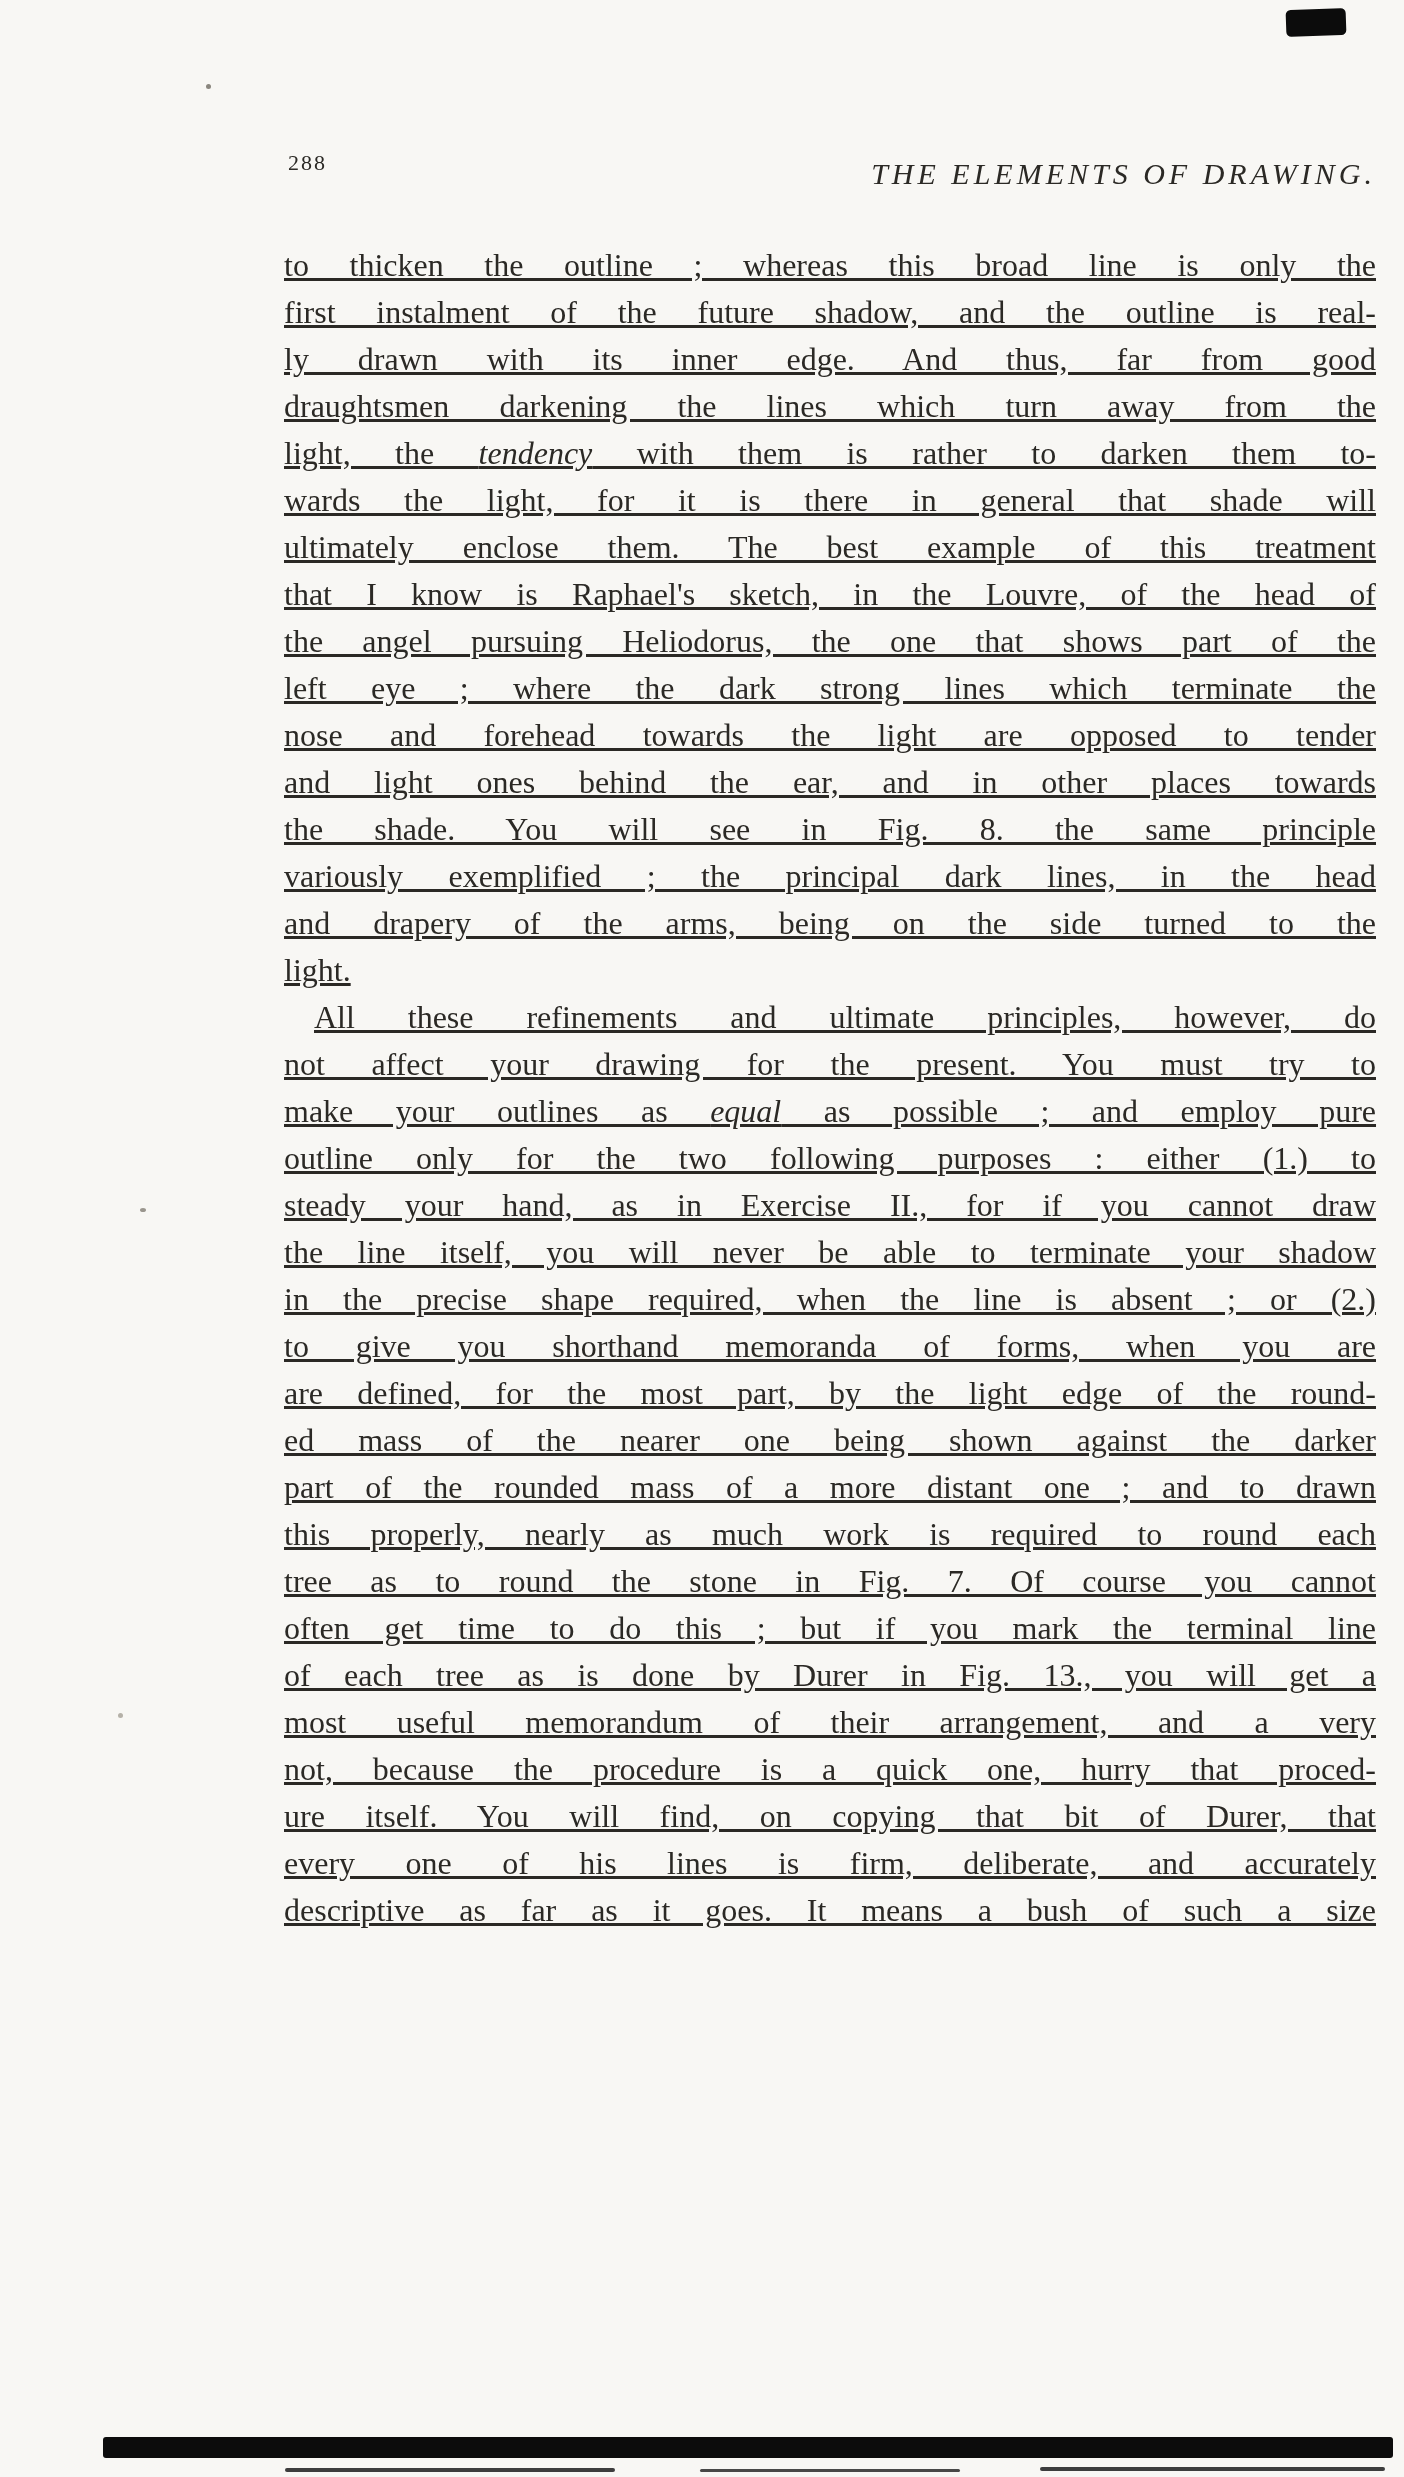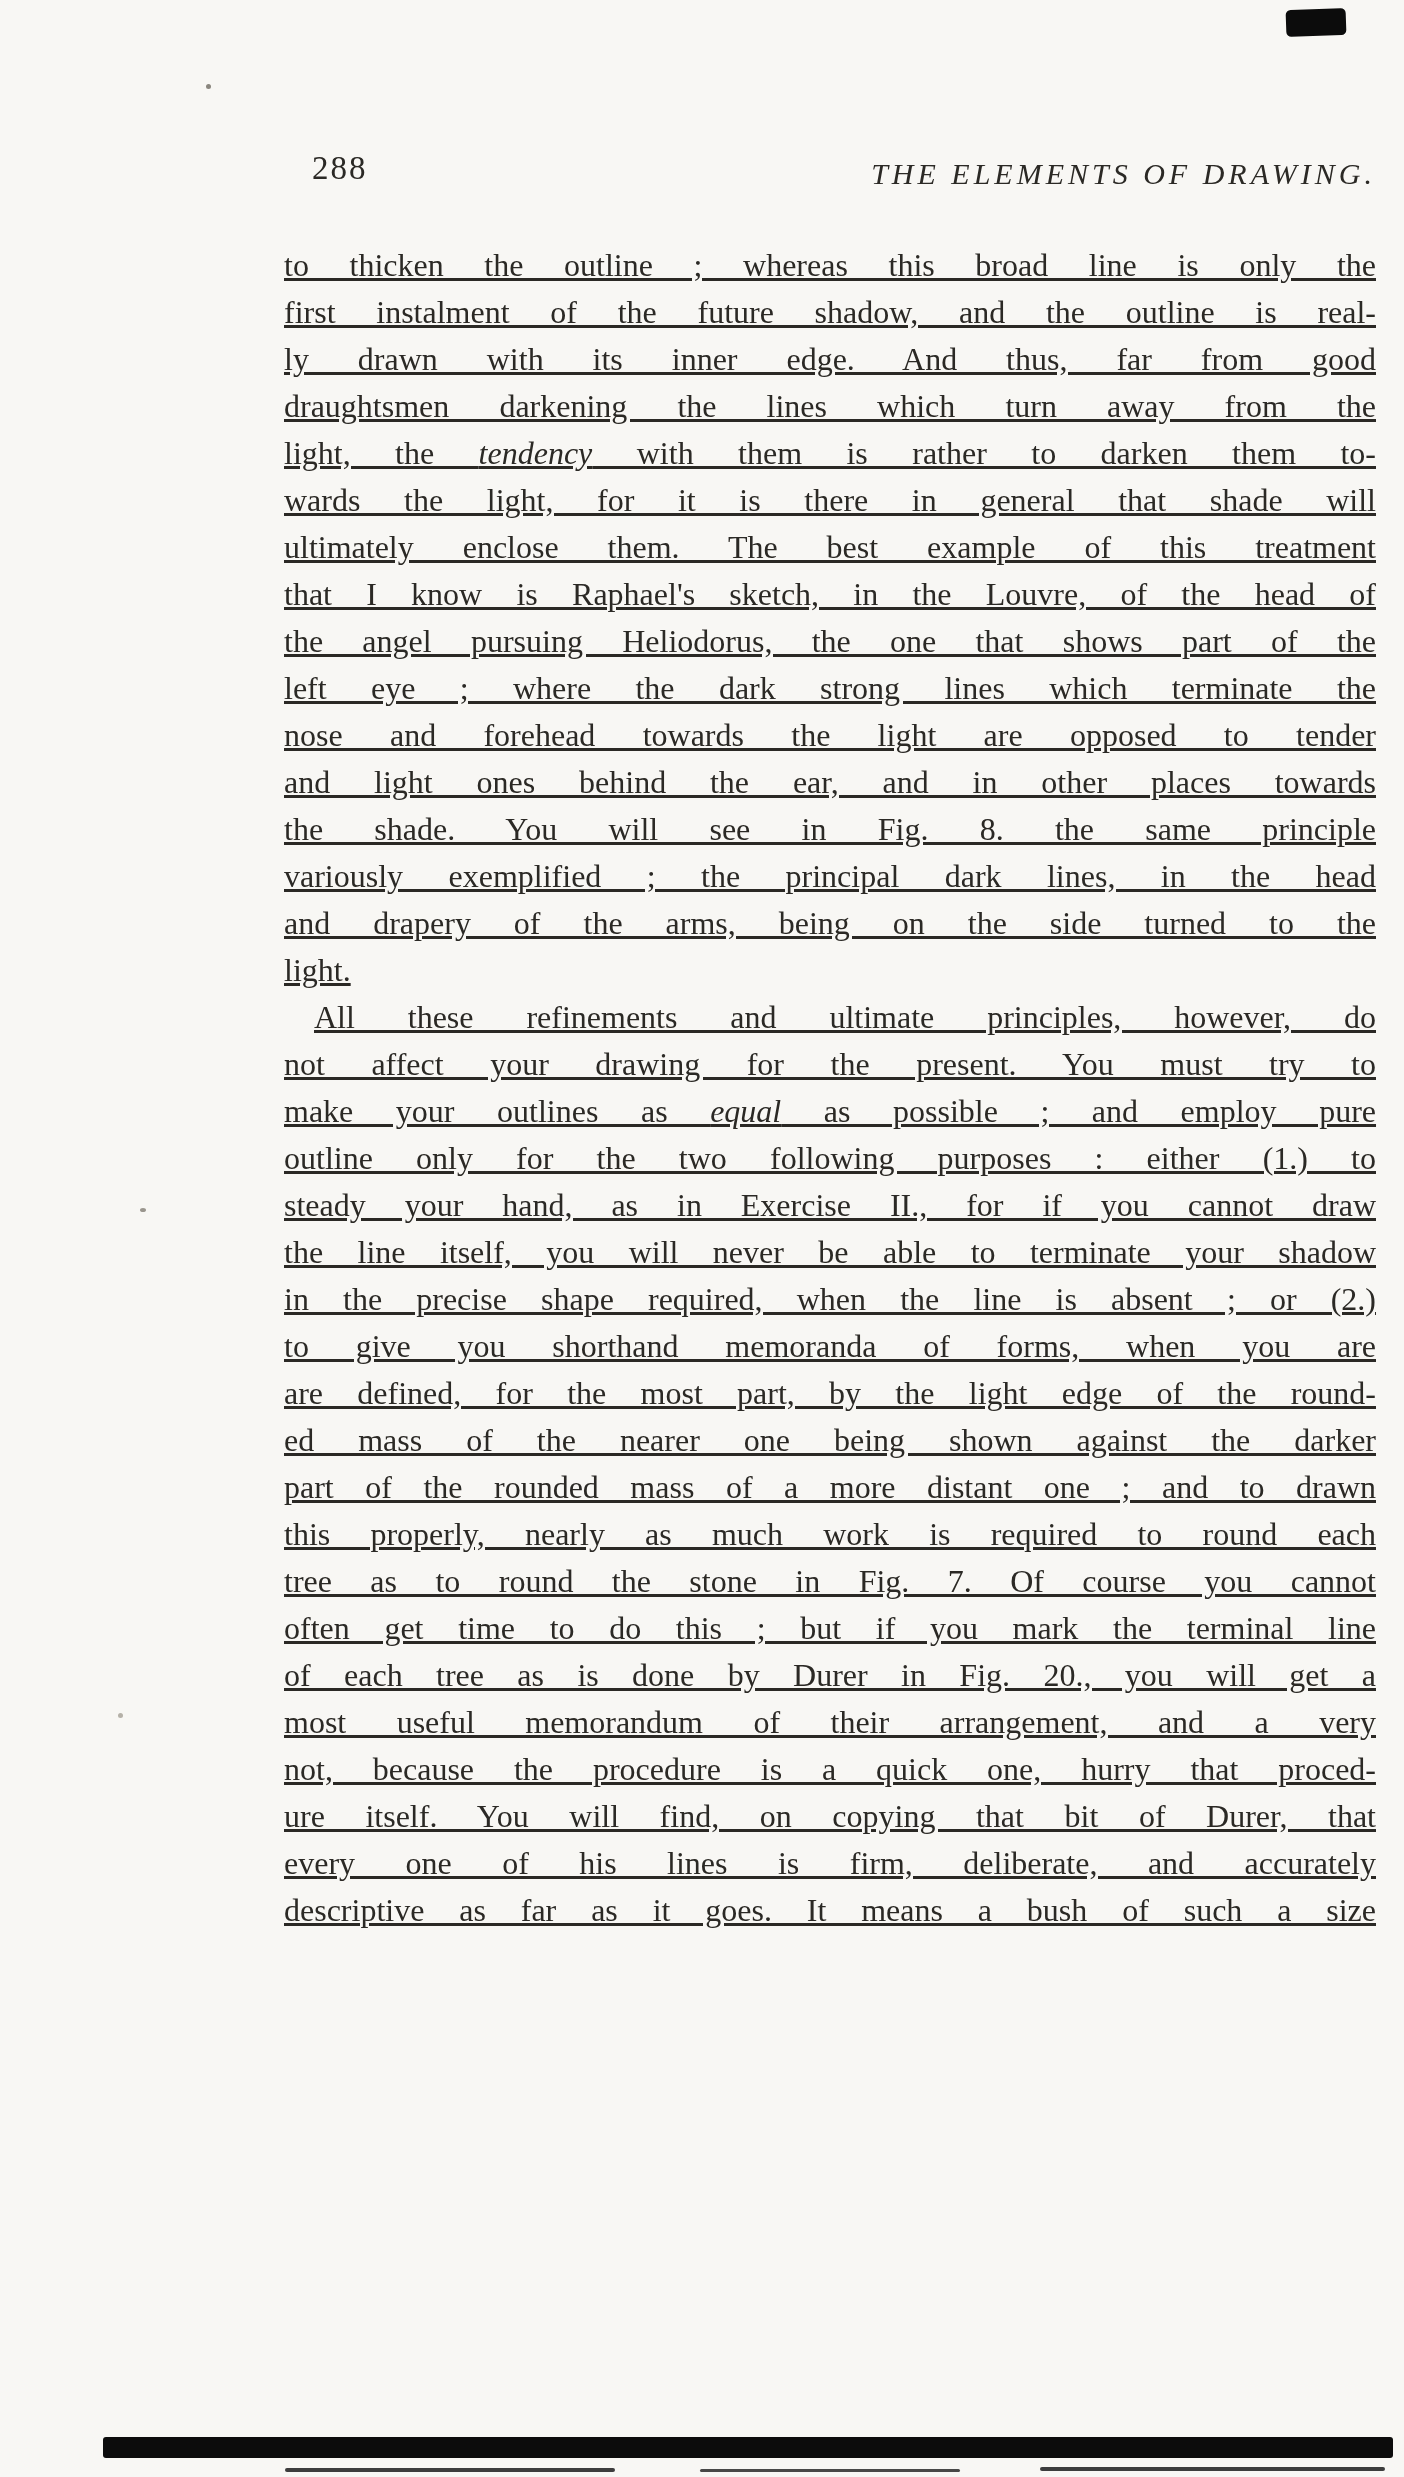--- a/index.html
+++ b/index.html
@@ -14,23 +14,22 @@
     height:2477px;
     background:var(--paper);
     overflow:hidden;
     font-family:"Liberation Serif","DejaVu Serif",serif;
     color:var(--ink);
   }
   .page-number{
     position:absolute;
     left:288px;
     top:150px;
-    font-size:33px;
+    font-size:22px;
     letter-spacing:2px;
-    margin-left:24px;
   }
   .running-header{
     position:absolute;
     left:284px;
     top:157px;
     width:1092px;
     text-align:right;
     font-style:italic;
     font-size:30px;
     letter-spacing:4px;
@@ -118,21 +117,21 @@
         <div class="line"><span>steady your hand, as in Exercise II., for if you cannot draw</span></div>
         <div class="line"><span>the line itself, you will never be able to terminate your shadow</span></div>
         <div class="line"><span>in the precise shape required, when the line is absent ; or (2.)</span></div>
         <div class="line"><span>to give you shorthand memoranda of forms, when you are</span></div>
         <div class="line"><span>are defined, for the most part, by the light edge of the round-</span></div>
         <div class="line"><span>ed mass of the nearer one being shown against the darker</span></div>
         <div class="line"><span>part of the rounded mass of a more distant one ; and to drawn</span></div>
         <div class="line"><span>this properly, nearly as much work is required to round each</span></div>
         <div class="line"><span>tree as to round the stone in Fig. 7. Of course you cannot</span></div>
         <div class="line"><span>often get time to do this ; but if you mark the terminal line</span></div>
-        <div class="line"><span>of each tree as is done by Durer in Fig. 20., you will get a</span></div>
+        <div class="line"><span>of each tree as is done by Durer in Fig. 13., you will get a</span></div>
         <div class="line"><span>most useful memorandum of their arrangement, and a very</span></div>
         <div class="line"><span>not, because the procedure is a quick one, hurry that proced-</span></div>
         <div class="line"><span>ure itself. You will find, on copying that bit of Durer, that</span></div>
         <div class="line"><span>every one of his lines is firm, deliberate, and accurately</span></div>
         <div class="line"><span>descriptive as far as it goes. It means a bush of such a size</span></div>
       </div>
     </div>
 
   <div class="mark-top-right"></div>
   <div class="bar-bottom"></div>

